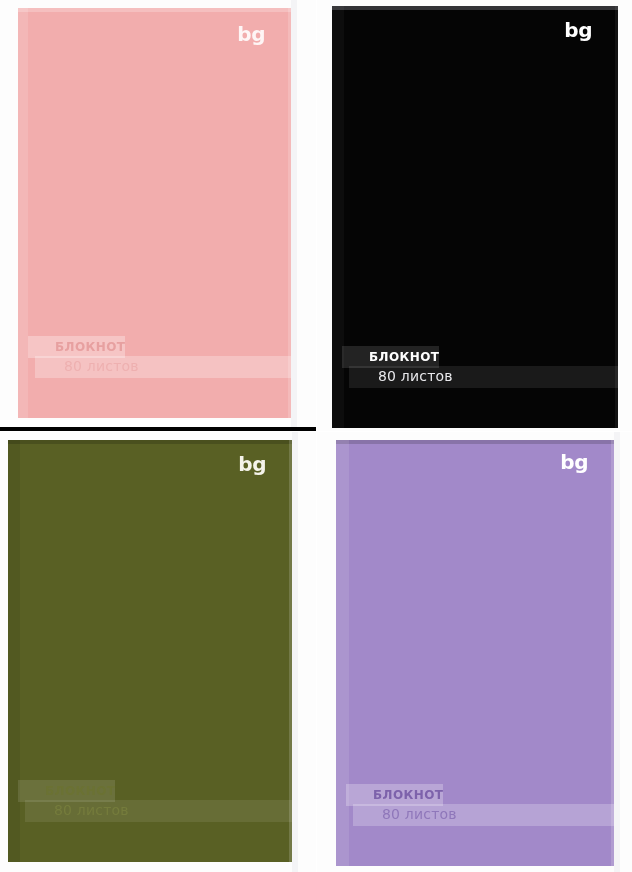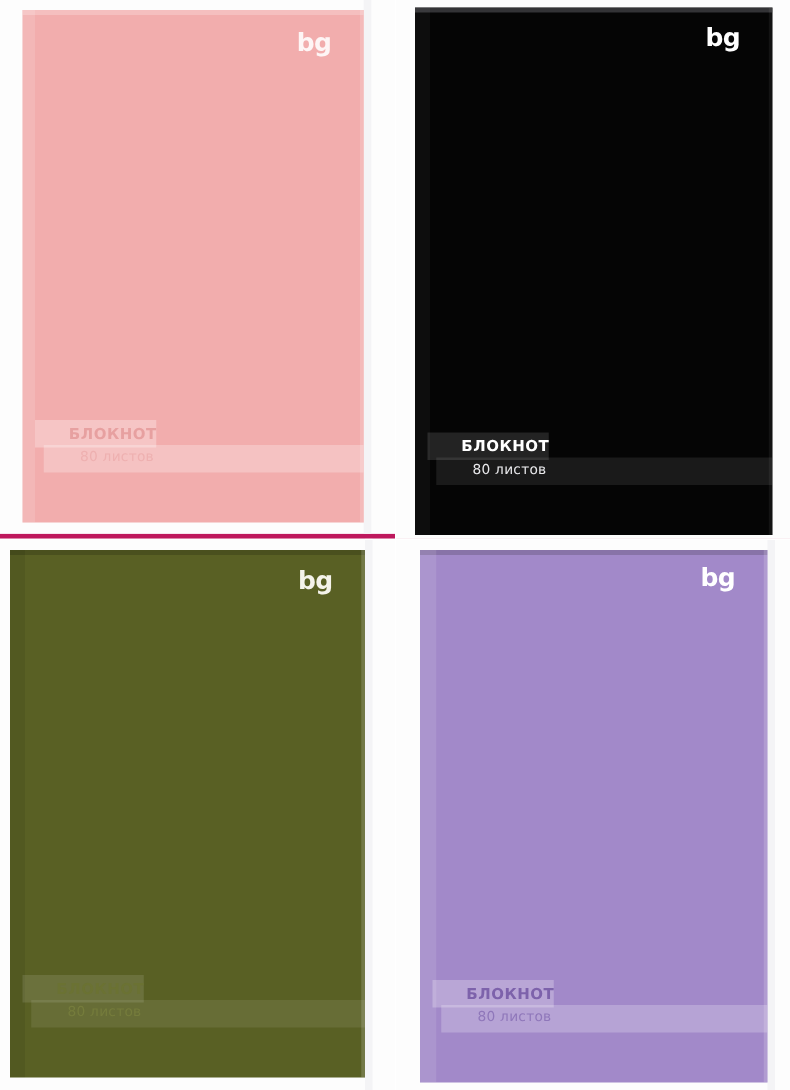--- a/index.html
+++ b/index.html
@@ -11,21 +11,21 @@
     width: 632px;
     height: 872px;
     font-family: "Liberation Sans", sans-serif;
     overflow: hidden;
   }
 
   .gallery {
     position: relative;
     width: 632px;
     height: 872px;
-    background: #be185d;
+    background: #000000;
     border-radius: 19px;
   }
 
   
   .tile {
     position: absolute;
     background: #ffffff;
     overflow: hidden;
   }
   .tile-pink   { left: 0px;   top: 0px;   width: 316px; height: 427px; }
@@ -157,21 +157,21 @@
     line-height: 18px;
     letter-spacing: 0.4px;
     white-space: nowrap;
   }
   .label-sub {
     position: absolute;
     left: 46px;
     top: 21px;
     font-family: "DejaVu Sans", sans-serif;
     font-weight: 400;
-    font-size: 11px;
+    font-size: 14px;
     line-height: 18px;
     letter-spacing: 0.2px;
     white-space: nowrap;
   }
 
   .cover-pink   .label-title { color: #e7a0a0; }
   .cover-pink   .label-sub   { color: #eeb0b0; }
   .cover-black  .label-title { color: #ffffff; }
   .cover-black  .label-sub   { color: #e9e9ec; }
   .cover-olive  .label-title { color: #6b7233; }

